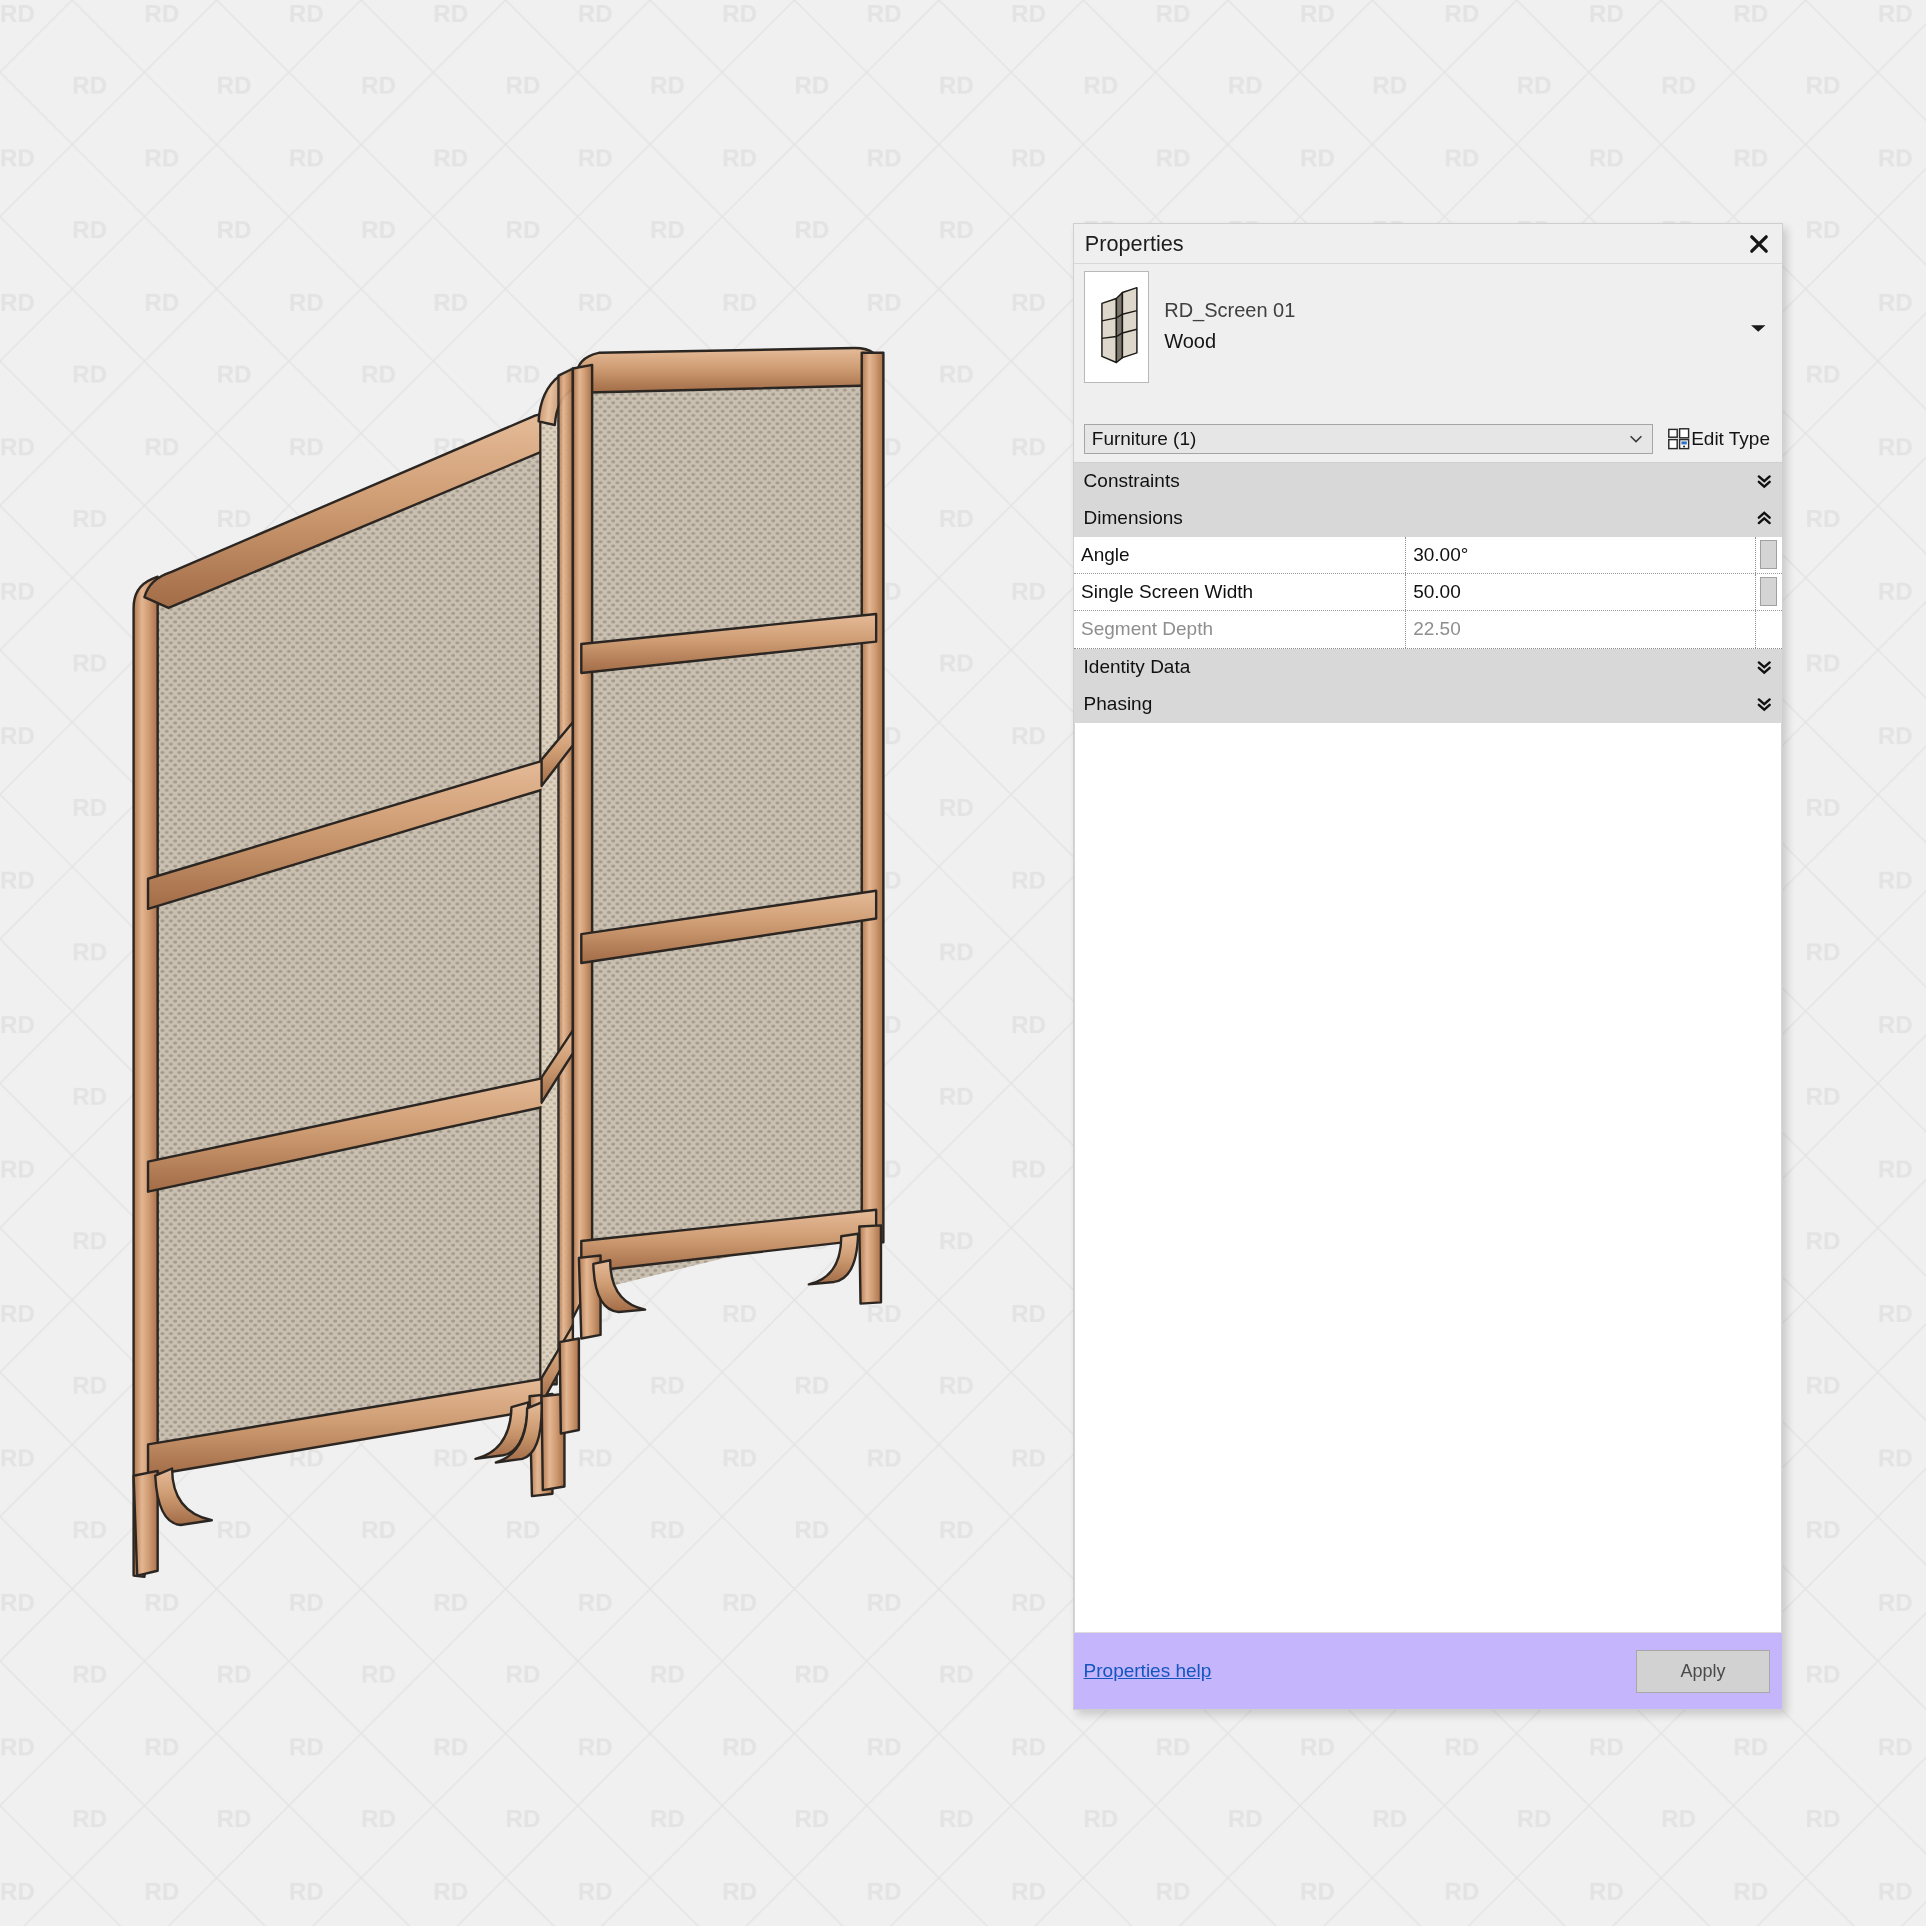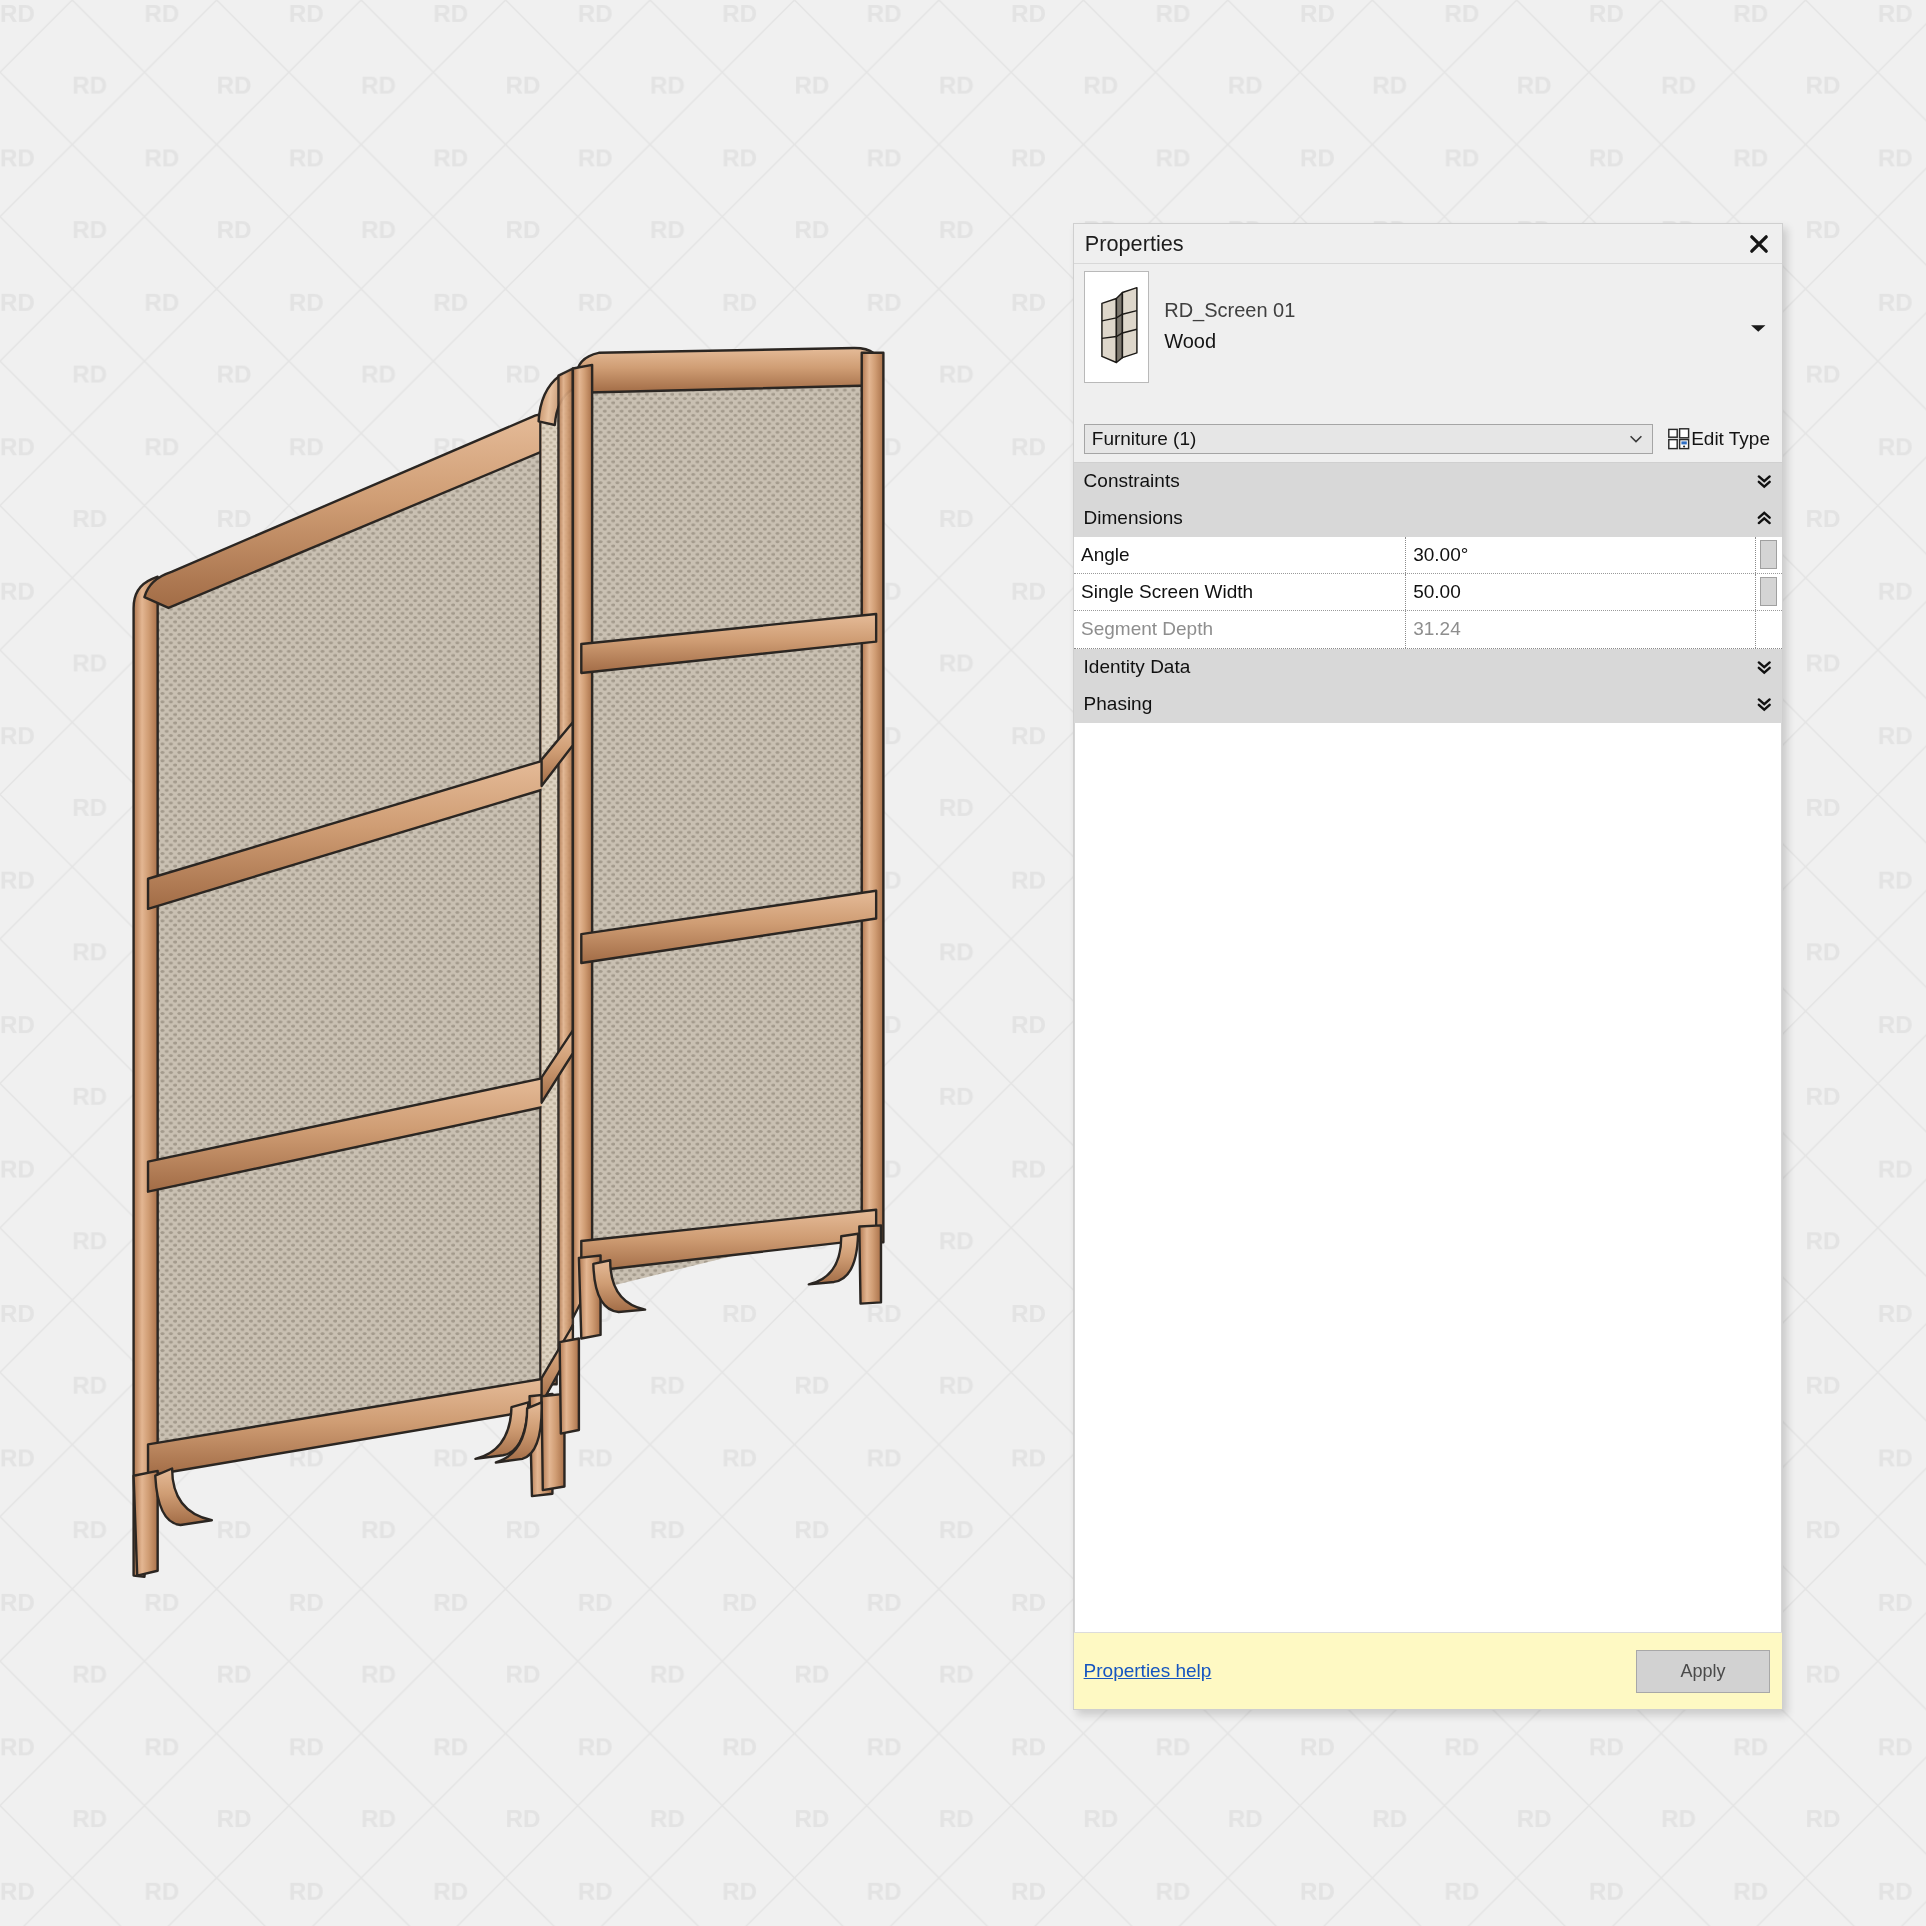--- a/index.html
+++ b/index.html
@@ -245,21 +245,21 @@
     flex: 1;
     background: #ffffff;
     border-left: 0.6px solid #d5d5d5;
     border-right: 0.6px solid #d5d5d5;
   }
 
   
   .panel-footer {
     height: 77px;
     flex: 0 0 77px;
-    background: #fef9c3;
+    background: #c4b5fd;
     display: flex;
     align-items: center;
     padding: 0 12px 0 9.6px;
     border-top: 0.6px solid #dcdcdc;
   }
   .properties-help {
     font-size: 19px;
     color: #1555c0;
     text-decoration: underline;
     cursor: pointer;
@@ -475,21 +475,21 @@
           </div>
           <div class="param-row">
             <span class="param-name">Single Screen Width</span>
             <span class="param-value">50.00</span>
             <span class="param-btncell">
               <span class="param-btn"></span>
             </span>
           </div>
           <div class="param-row readonly">
             <span class="param-name">Segment Depth</span>
-            <span class="param-value">31.24</span>
+            <span class="param-value">22.50</span>
             <span class="param-btncell"></span>
           </div>
         </div>
         <div class="group-header">
           <span class="group-header-label">Identity Data</span>
           <span class="group-chev">
             <svg width="20.5" height="20.5" viewBox="0 0 34 34">
               <path d="M8 9 L17 17 L26 9" fill="none" stroke="#111" stroke-width="4" stroke-linecap="round"></path>
               <path d="M8 18 L17 26 L26 18" fill="none" stroke="#111" stroke-width="4" stroke-linecap="round"></path>
             </svg>

